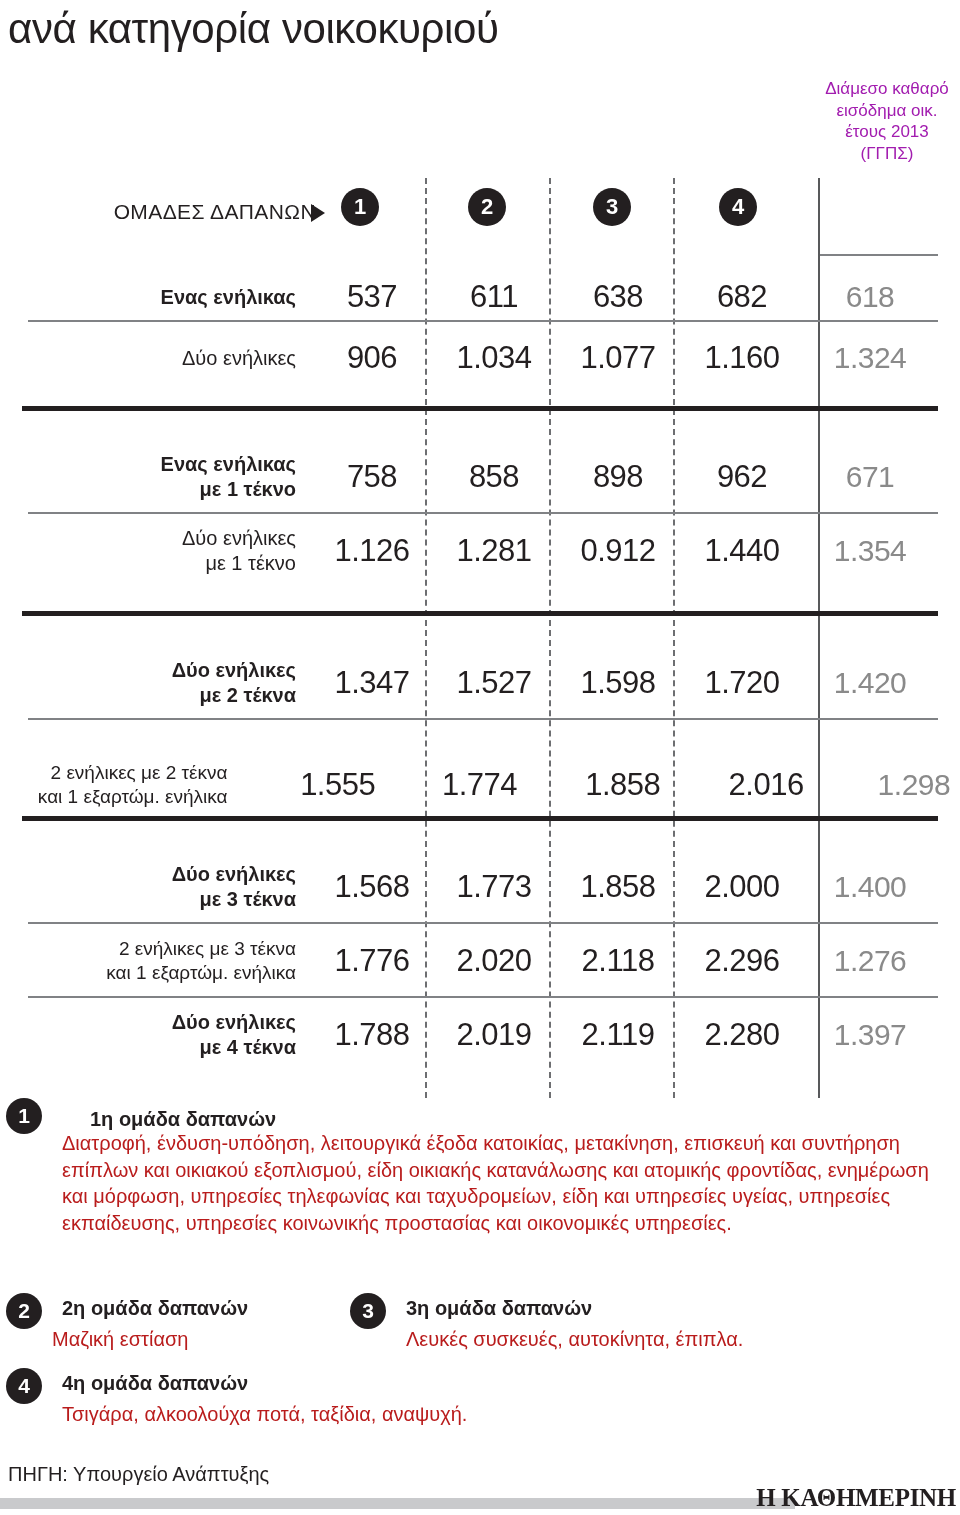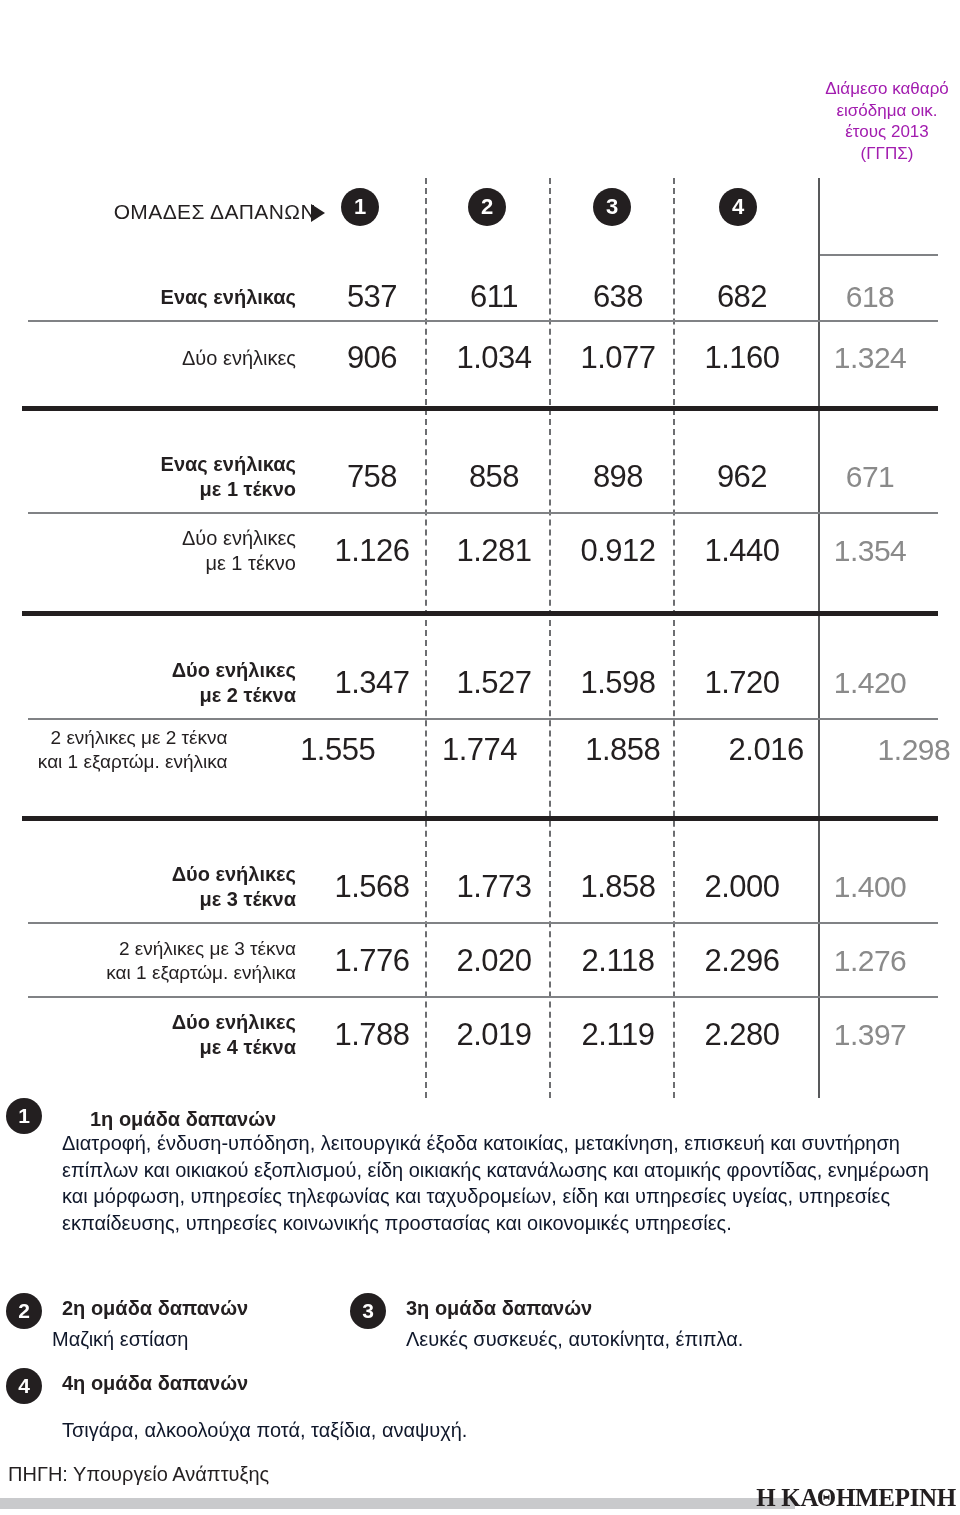--- a/index.html
+++ b/index.html
@@ -222,21 +222,21 @@
     position: absolute;
     font-size: 20px;
     font-weight: bold;
     color: #231f20;
     white-space: nowrap;
   }
   .lg-body {
     position: absolute;
     font-size: 20px;
     line-height: 26.5px;
-    color: #0f172a;
+    color: #b91c1c;
   }
 
   
   .source {
     position: absolute;
     left: 8px;
     top: 1463px;
     font-size: 20px;
     color: #231f20;
   }
@@ -257,20 +257,21 @@
     font-weight: bold;
     letter-spacing: -0.3px;
     color: #231f20;
     white-space: nowrap;
   }
 </style>
 </head>
 <body>
 
 <div class="title-wrap">
+  <div class="title-line2">ανά κατηγορία νοικοκυριού</div>
 </div>
 
 <div class="income-header">Διάμεσο καθαρό εισόδημα οικ. έτους 2013 (ΓΓΠΣ)</div>
 
 <div class="table-area">
 
   <div class="vsep s1"></div>
   <div class="vsep s2"></div>
   <div class="vsep s3"></div>
   <div class="vsolid"></div>
@@ -347,21 +348,21 @@
     </div>
     <div class="cell c1">1.347</div>
     <div class="cell">1.527</div>
     <div class="cell">1.598</div>
     <div class="cell">1.720</div>
     <div class="income">1.420</div>
   </div>
 
   <div class="hr-thin" style="top:540px;"></div>
 
-  <div class="row" style="top:539px;height:66px;gap:48px;">
+  <div class="row" style="top:574px;height:66px;gap:48px;">
     <div class="rlabel small">
       <span>2 ενήλικες με 2 τέκνα</span><br>
       <span>και 1 εξαρτώμ. ενήλικα</span>
     </div>
     <div class="cell c1">1.555</div>
     <div class="cell">1.774</div>
     <div class="cell">1.858</div>
     <div class="cell">2.016</div>
     <div class="income">1.298</div>
   </div>
@@ -419,19 +420,19 @@
   <div class="lg-badge" style="left:6px; top:197px;">2</div>
   <div class="lg-title" style="left:62px; top:201px;">2η ομάδα δαπανών</div>
   <div class="lg-body" style="left:52px; top:230px; width:280px;">Μαζική εστίαση</div>
 
   <div class="lg-badge" style="left:350px; top:197px;">3</div>
   <div class="lg-title" style="left:406px; top:201px;">3η ομάδα δαπανών</div>
   <div class="lg-body" style="left:406px; top:230px; width:520px;">Λευκές συσκευές, αυτοκίνητα, έπιπλα.</div>
 
   <div class="lg-badge" style="left:6px; top:272px;">4</div>
   <div class="lg-title" style="left:62px; top:276px;">4η ομάδα δαπανών</div>
-  <div class="lg-body" style="left:62px; top:321px; width:700px;">Τσιγάρα, αλκοολούχα ποτά, ταξίδια, αναψυχή.</div>
+  <div class="lg-body" style="left:62px; top:305px; width:700px;">Τσιγάρα, αλκοολούχα ποτά, ταξίδια, αναψυχή.</div>
 
 </div>
 
 <div class="source">ΠΗΓΗ: Υπουργείο Ανάπτυξης</div>
 <div class="footer-bar"></div>
 <div class="brand">Η ΚΑΘΗΜΕΡΙΝΗ</div>
 
 </body></html>

